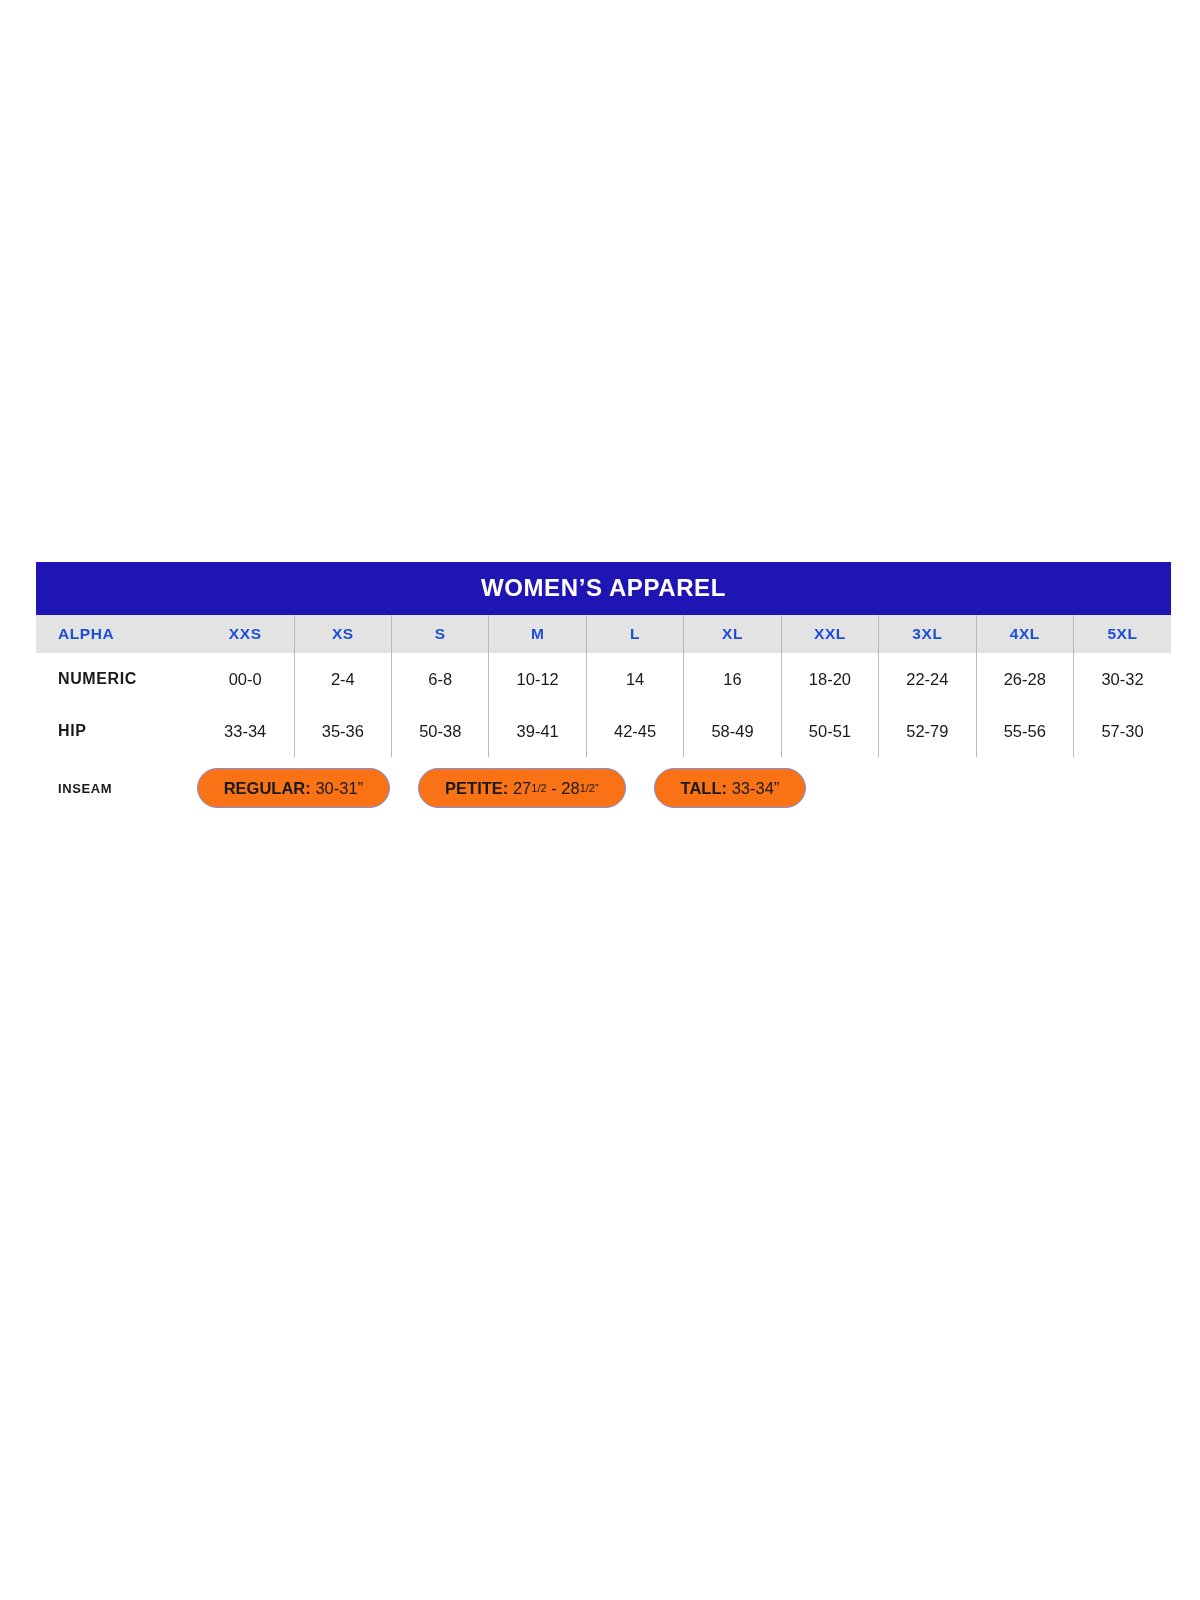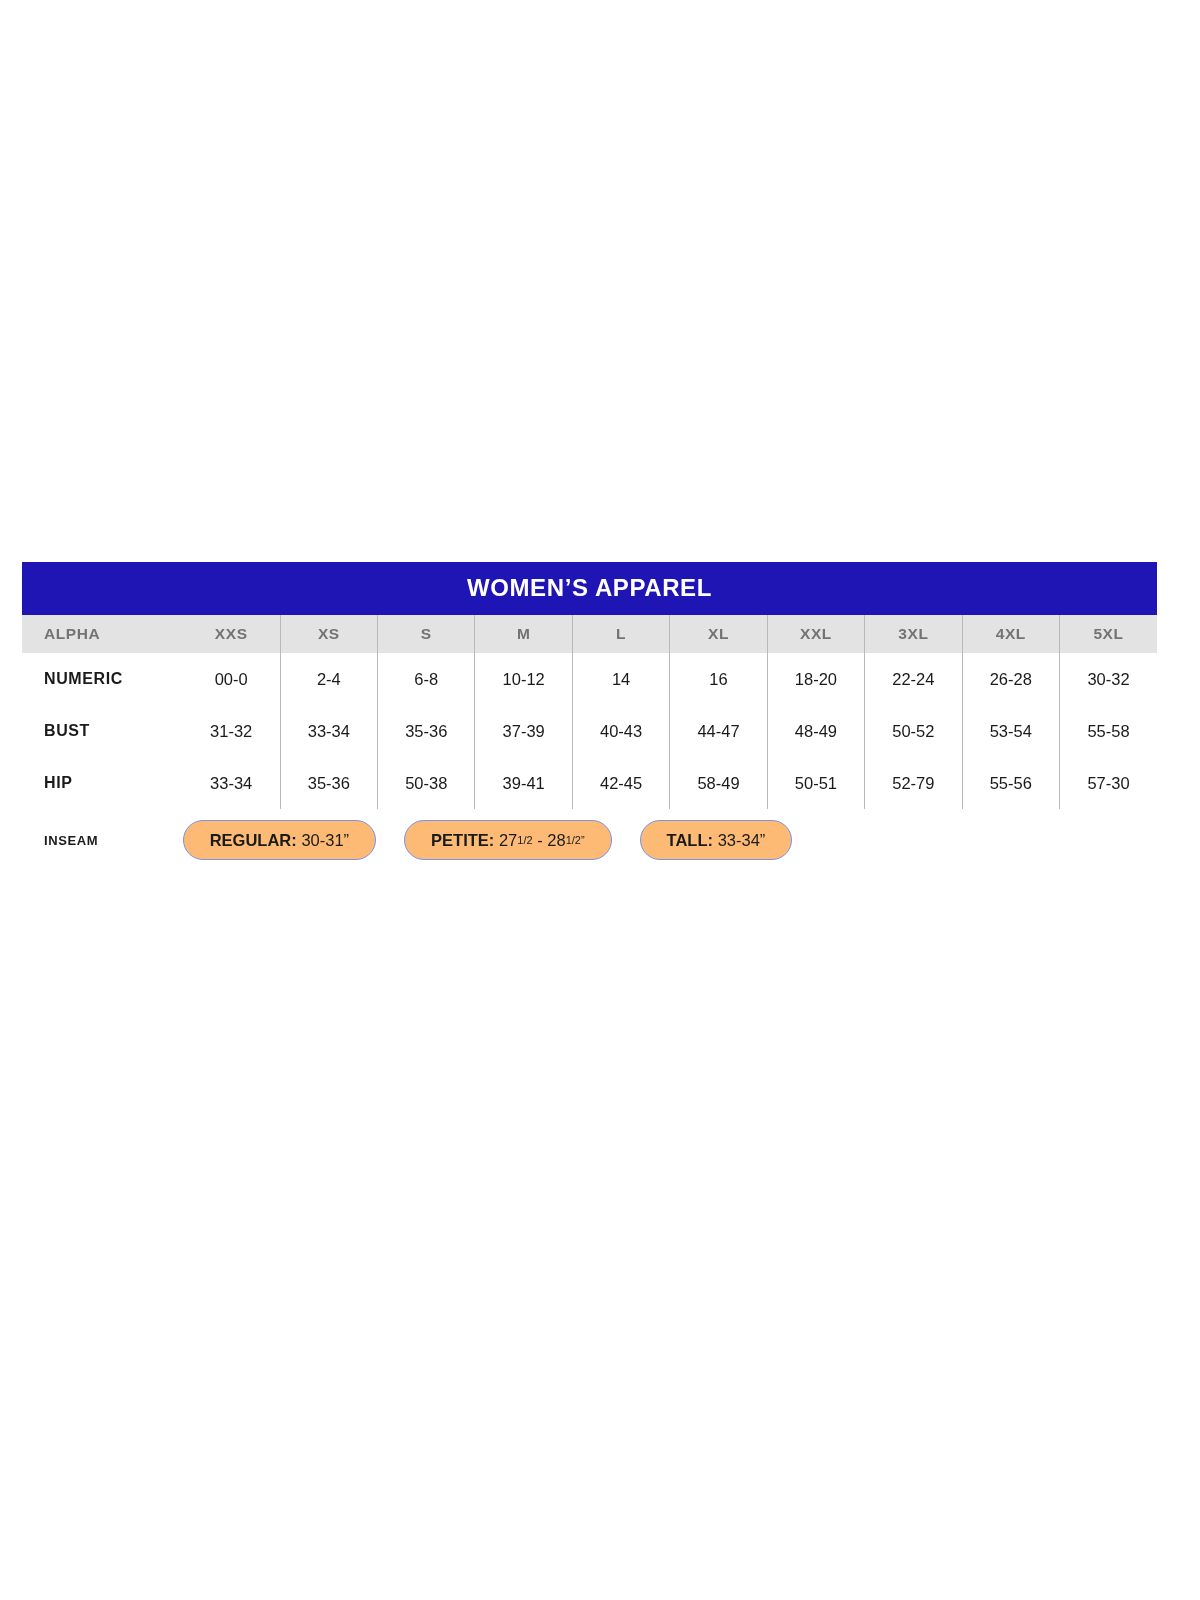--- a/index.html
+++ b/index.html
@@ -11,21 +11,21 @@
     width: 1200px;
     height: 1600px;
     font-family: "Liberation Sans", sans-serif;
     color: #1a1a1a;
     position: relative;
     overflow: hidden;
   }
 
   .chart-wrap {
     position: absolute;
-    left: 22px;
+    left: 36px;
     top: 562px;
     width: 1135px;
   }
 
   .chart-title {
     background: #1f14b4;
     color: #ffffff;
     text-align: center;
     font-size: 24px;
     font-weight: bold;
@@ -48,21 +48,21 @@
   
   .hdr-row {
     background: #e3e3e3;
   }
   .hdr-row td {
     height: 38px;
     text-align: center;
     font-size: 15.5px;
     font-weight: bold;
     letter-spacing: 0.6px;
-    color: #737373;
+    color: #1d4ed8;
     border-right: 1px solid #b9b9b9;
   }
   .hdr-row td:last-child { border-right: none; }
   .hdr-row td.row-label {
     text-align: left;
     padding-left: 22px;
     border-right: none;
   }
 
   
@@ -104,21 +104,21 @@
   .inseam-cell {
     padding-left: 0;
   }
   .pill-group {
     display: flex;
     gap: 28px;
     align-items: center;
   }
   .pill {
     border: 1.5px solid #7b92e8;
-    background: #fdba74;
+    background: #f97316;
     border-radius: 22px;
     height: 38px;
     display: flex;
     align-items: center;
     justify-content: center;
     font-size: 16.5px;
     color: #1a1a1a;
     padding: 0 26px;
     white-space: nowrap;
   }
@@ -175,33 +175,20 @@
         <td>6-8</td>
         <td>10-12</td>
         <td>14</td>
         <td>16</td>
         <td>18-20</td>
         <td>22-24</td>
         <td>26-28</td>
         <td>30-32</td>
       </tr>
 
-      <tr class="body-row">
-        <td class="row-label">BUST</td>
-        <td>31-32</td>
-        <td>33-34</td>
-        <td>35-36</td>
-        <td>37-39</td>
-        <td>40-43</td>
-        <td>44-47</td>
-        <td>48-49</td>
-        <td>50-52</td>
-        <td>53-54</td>
-        <td>55-58</td>
-      </tr>
 
 
       <tr class="body-row last-data">
         <td class="row-label">HIP</td>
         <td>33-34</td>
         <td>35-36</td>
         <td>50-38</td>
         <td>39-41</td>
         <td>42-45</td>
         <td>58-49</td>

